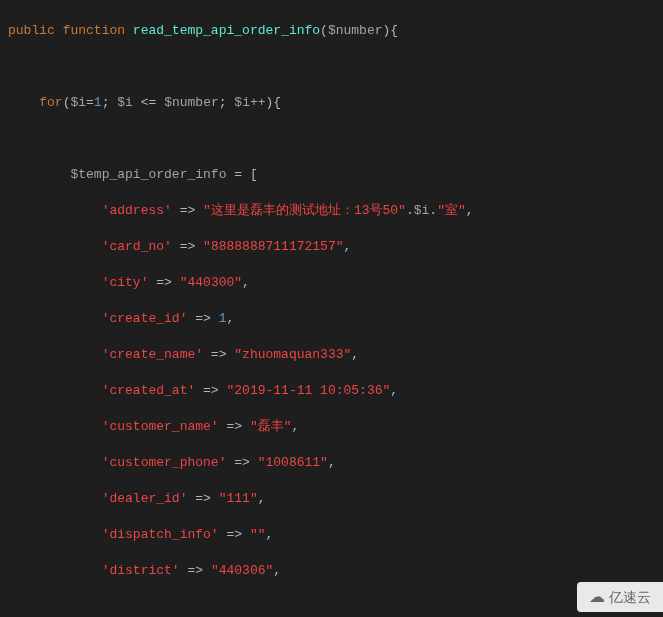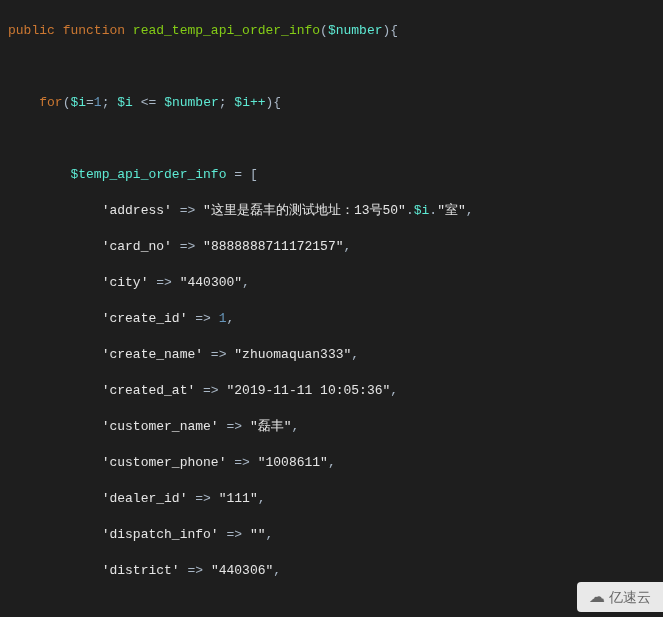--- a/index.html
+++ b/index.html
@@ -19,23 +19,23 @@
       overflow: hidden;
     }
     .code-container {
       padding: 4px 0;
       white-space: pre;
     }
     .line {
       padding: 0 8px;
     }
     .keyword { color: #cc7832; margin-top: 12px; }
-    .function-name { color: #84cc16; }
-    .variable { color: #5eead4; }
-    .string { color: #e5e5e5; margin-top: 48px; }
+    .function-name { color: #5eead4; }
+    .variable { color: #a3a3a3; }
+    .string { color: #ef4444; margin-top: 48px; }
     .number { color: #6897bb; }
     .punct { color: #a9b7c6; }
     .arrow { color: #a9b7c6; }
     .watermark {
       position: absolute;
       bottom: 5px;
       right: 0;
       background: rgba(255,255,255,0.9);
       padding: 6px 12px;
       font-family: Arial, sans-serif;

